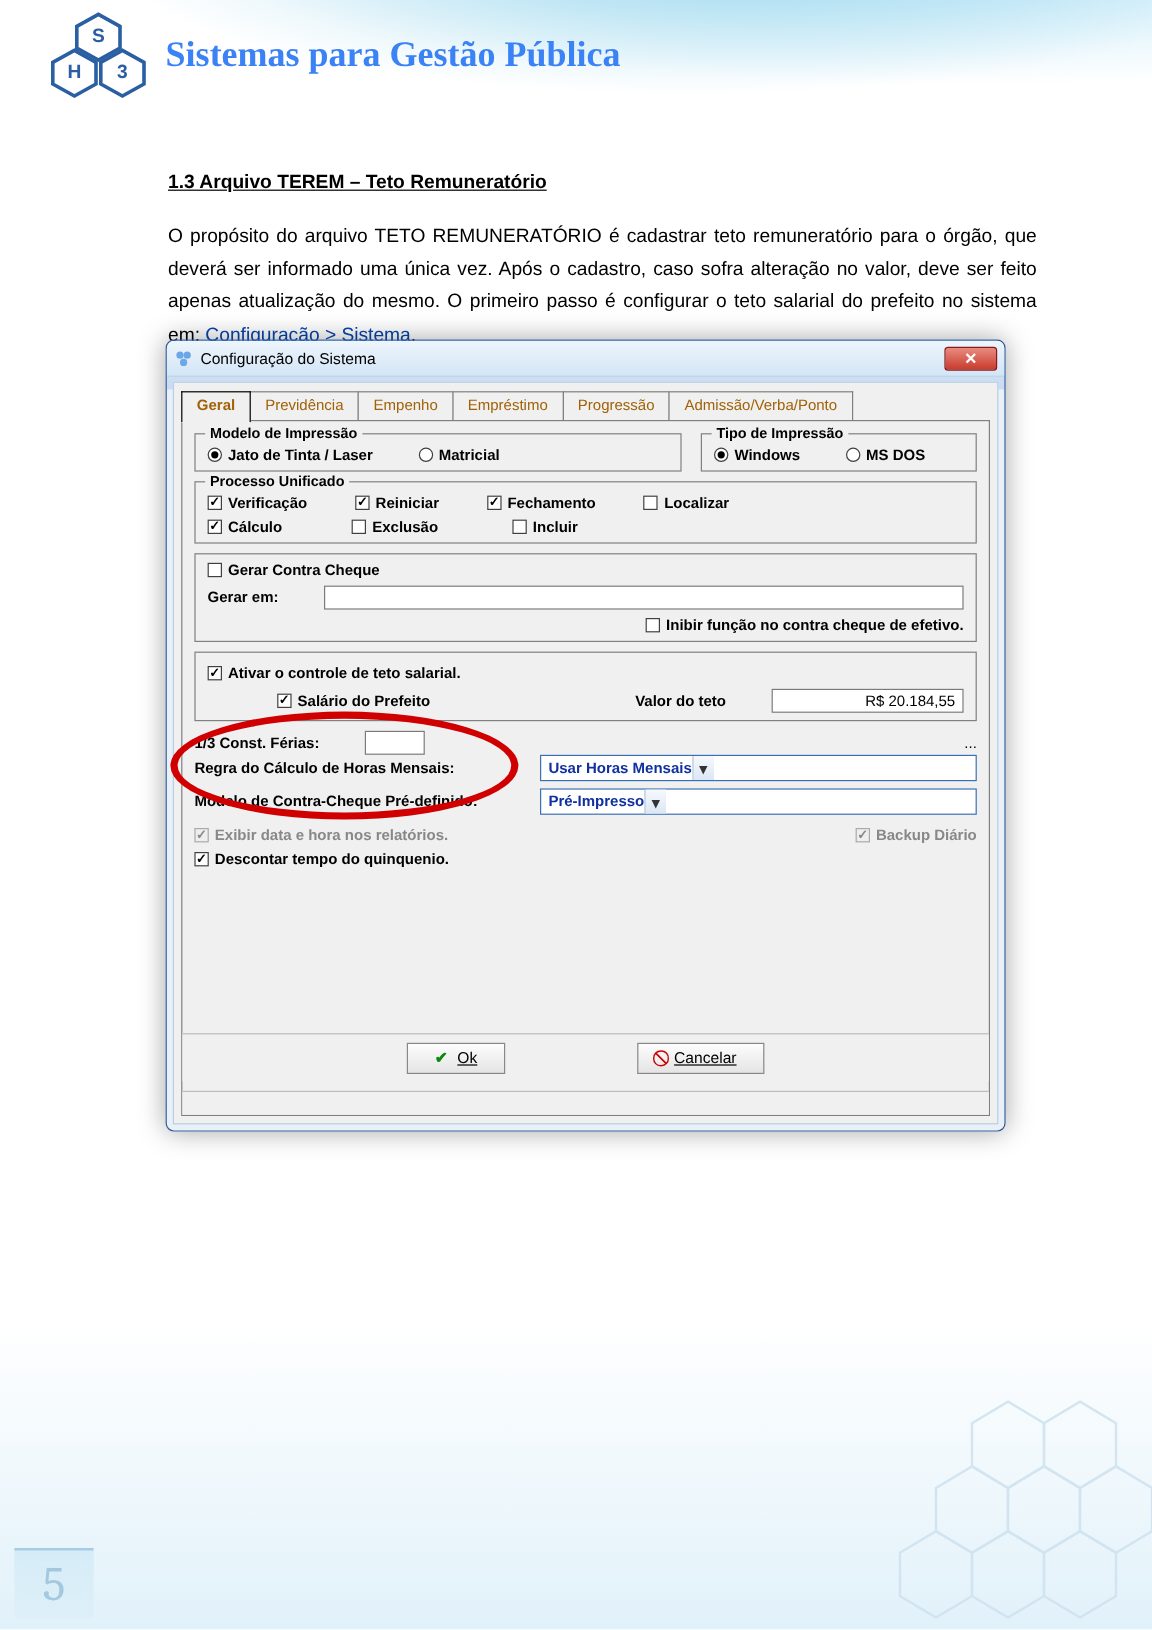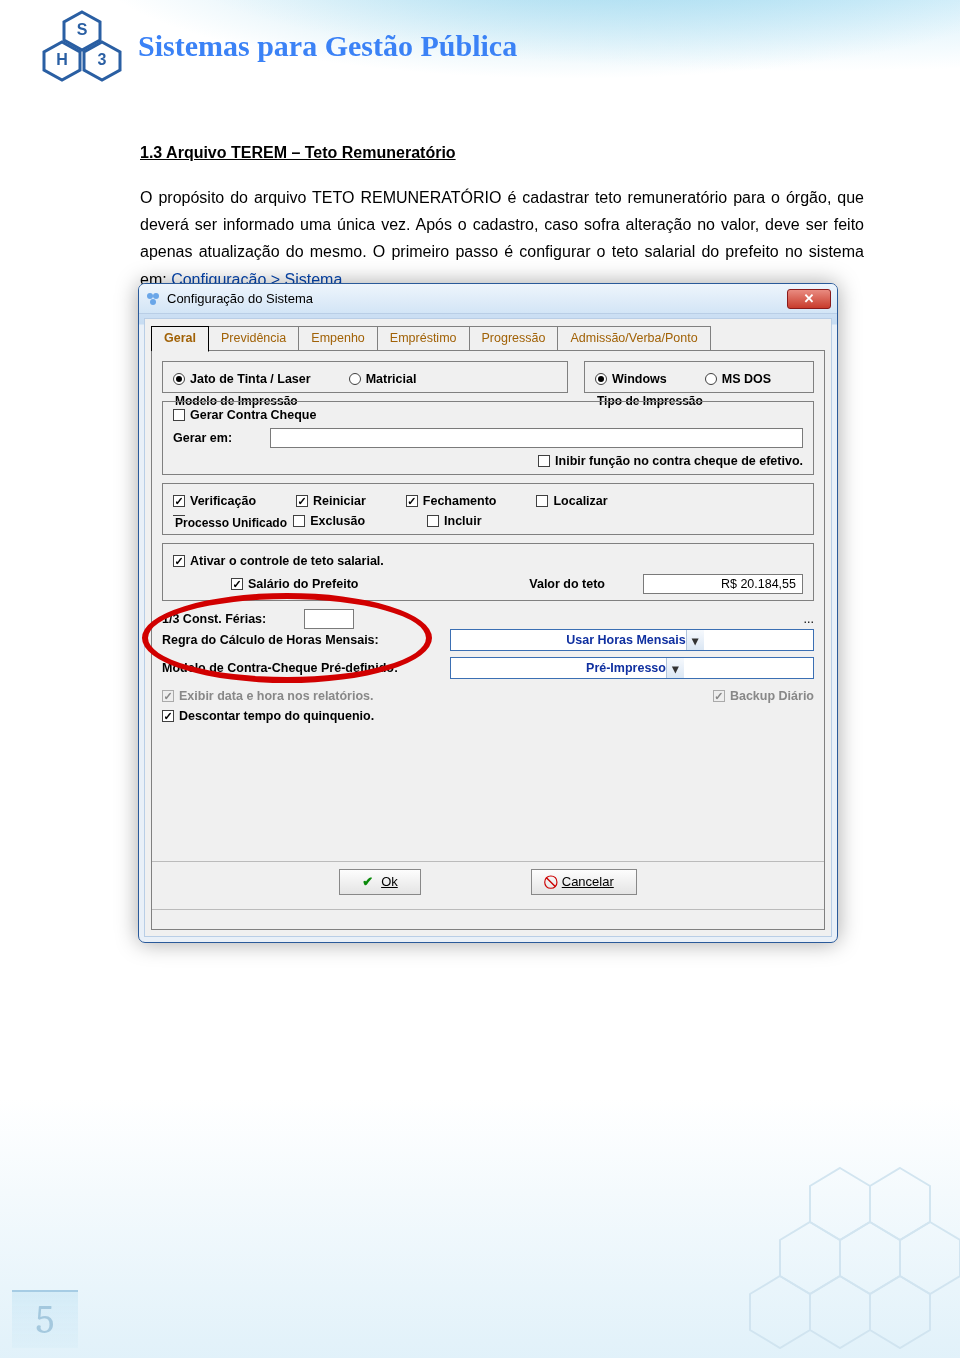--- a/index.html
+++ b/index.html
@@ -79,41 +79,41 @@
     margin-right:-1px; position:relative; top:1px;
     cursor:pointer;
   }
   .tab.active { background:#f0f0f0; font-weight:bold; border:1px solid #000; border-bottom:1px solid #f0f0f0; z-index:2; }
   .tab-page {
     position:absolute; left:6px; right:6px; top:31px; bottom:6px;
     border:1px solid #808080; background:#f0f0f0; padding:10px;
   }
   
   .gbox { border:1px solid #808080; position:relative; padding:10px 10px 6px; margin-bottom:8px; }
-  .gbox .legend { position:absolute; top:-8px; left:8px; background:#f0f0f0; padding:0 4px; font-size:12px; font-weight:bold;margin-top:40px; }
+  .gbox .legend { position:absolute; top:-8px; left:8px; background:#f0f0f0; padding:0 4px; font-size:12px; font-weight:bold; }
   .row { display:flex; align-items:center; gap:38px; flex-wrap:wrap; }
   .half { flex:1; }
   .radio, .check { display:flex; align-items:center; gap:5px; font-size:12.5px; }
   .radio .dot { width:12px; height:12px; border:1px solid #404040; border-radius:50%; display:inline-flex; align-items:center; justify-content:center; background:#fff; }
   .radio.sel .dot::after { content:""; width:6px; height:6px; background:#000; border-radius:50%; }
   .check .box { width:12px; height:12px; border:1px solid #404040; background:#fff; display:inline-flex; align-items:center; justify-content:center; font-size:11px; line-height:1; }
   .check.sel .box::after { content:"✓"; font-size:11px; color:#000; font-weight:bold; }
   .check.disabled { color:#888; }
   .check.disabled .box { background:#eee; border-color:#aaa; }
   .check.disabled.sel .box::after { color:#888; }
   .lbl { font-size:12.5px; font-weight:bold; }
   .lbl-n { font-size:12.5px; }
   .textfield {
     height:20px; border:1px solid #7a7a7a; background:#fff; font-size:12.5px;
     padding:0 6px;
   }
   .textfield.ro { background:#fff; text-align:right; color:#000; }
   .combo {
     height:22px; border:1px solid #3b6fb3; background:#fff;
-    display:flex; align-items:center; justify-content:center;
+    display:flex; align-items:center; justify-content:flex-start;
     font-size:12.5px; font-weight:bold; color:#1030a0;
     padding-left:6px;
   }
   .combo .arrow {
     width:18px; height:100%; border-left:1px solid #b0c4de;
     display:flex; align-items:center; justify-content:center; color:#333;
     background:linear-gradient(#f6f9fd,#dbe7f4);
   }
   .btn {
     height:26px; border:1px solid #888; background:linear-gradient(#fdfdfd,#e4e4e4);
@@ -224,71 +224,71 @@
                   <b>Windows</b>
                 </label>
               <label class="radio">
                   <span class="dot"></span>
                   <b>MS DOS</b>
                 </label>
             </div>
           </div>
         </div>
 
+        <div class="gbox">
+          <span class="legend">Processo Unificado</span>
+          <div class="row" style="gap:40px;">
+            <label class="check sel">
+                <span class="box"></span>
+                <b>Verificação</b>
+              </label>
+            <label class="check sel">
+                <span class="box"></span>
+                <b>Reiniciar</b>
+              </label>
+            <label class="check sel">
+                <span class="box"></span>
+                <b>Fechamento</b>
+              </label>
+            <label class="check">
+                <span class="box"></span>
+                <b>Localizar</b>
+              </label>
+          </div>
+          <div class="row" style="gap:40px; margin-top:6px;">
+            <label class="check sel">
+                <span class="box"></span>
+                <b>Cálculo</b>
+              </label>
+            <label class="check" style="margin-left:18px;">
+                <span class="box"></span>
+                <b>Exclusão</b>
+              </label>
+            <label class="check" style="margin-left:22px;">
+                <span class="box"></span>
+                <b>Incluir</b>
+              </label>
+          </div>
+        </div>
+
         <div class="gbox" style="padding-top:6px;">
           <div class="row">
             <label class="check">
                 <span class="box"></span>
                 <b>Gerar Contra Cheque</b>
               </label>
           </div>
           <div class="row" style="margin-top:6px;">
             <span class="lbl">Gerar em:</span>
             <input class="textfield" style="flex: 1 1 0%;">
           </div>
           <div class="row" style="justify-content:flex-end; margin-top:6px;">
             <label class="check">
                 <span class="box"></span>
                 <b>Inibir função no contra cheque de efetivo.</b>
-              </label>
-          </div>
-        </div>
-
-        <div class="gbox">
-          <span class="legend">Processo Unificado</span>
-          <div class="row" style="gap:40px;">
-            <label class="check sel">
-                <span class="box"></span>
-                <b>Verificação</b>
-              </label>
-            <label class="check sel">
-                <span class="box"></span>
-                <b>Reiniciar</b>
-              </label>
-            <label class="check sel">
-                <span class="box"></span>
-                <b>Fechamento</b>
-              </label>
-            <label class="check">
-                <span class="box"></span>
-                <b>Localizar</b>
-              </label>
-          </div>
-          <div class="row" style="gap:40px; margin-top:6px;">
-            <label class="check sel">
-                <span class="box"></span>
-                <b>Cálculo</b>
-              </label>
-            <label class="check" style="margin-left:18px;">
-                <span class="box"></span>
-                <b>Exclusão</b>
-              </label>
-            <label class="check" style="margin-left:22px;">
-                <span class="box"></span>
-                <b>Incluir</b>
               </label>
           </div>
         </div>
 
         <div class="gbox" style="position:relative;">
           <div class="row">
             <label class="check sel">
                 <span class="box"></span>
                 <b>Ativar o controle de teto salarial.</b>
               </label>

